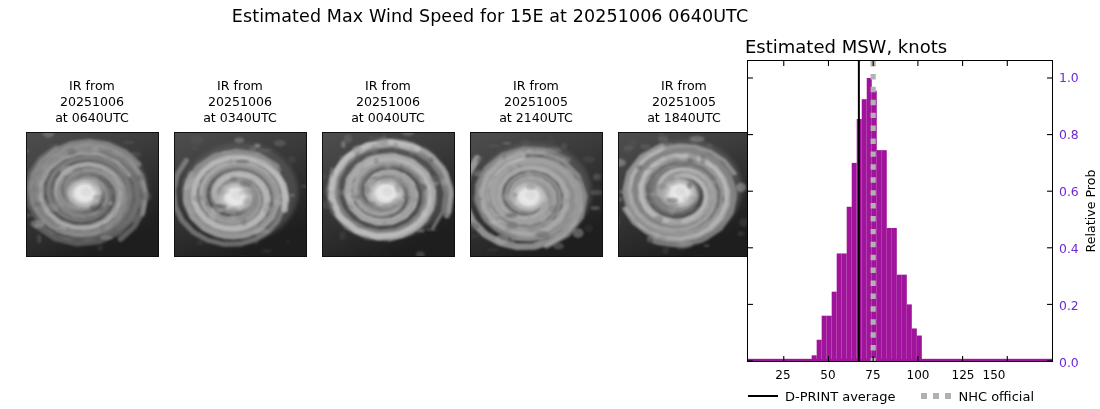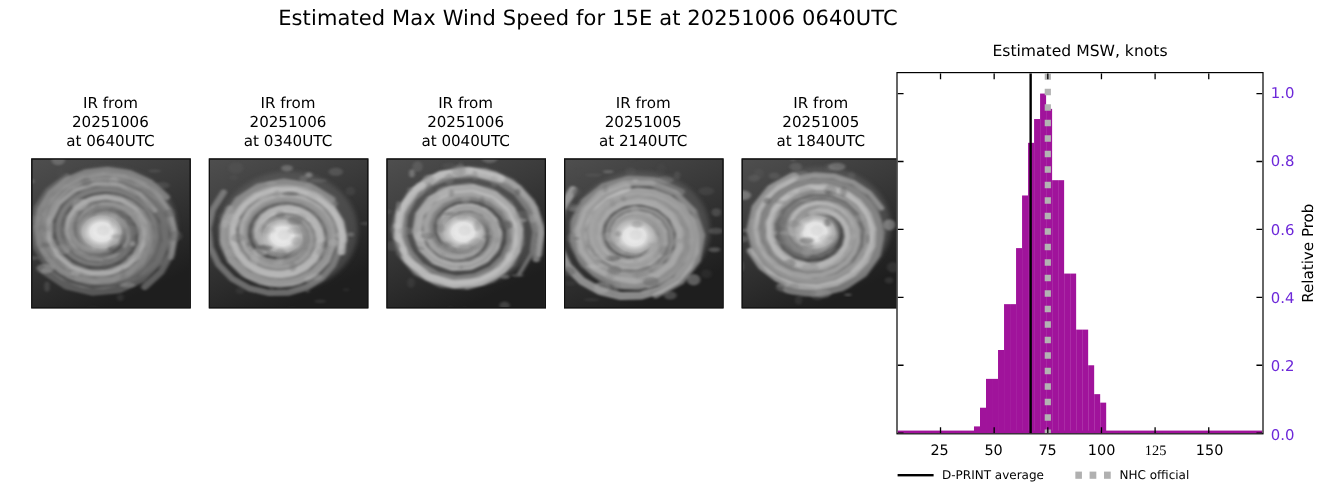--- a/index.html
+++ b/index.html
@@ -66,22 +66,22 @@
     left: 745px;
     top: 36px;
     width: 310px;
     height: 373px;
   }
   #chart-title {
     position: absolute;
     left: 0;
     top: 0;
     width: 310px;
-    text-align: center;
-    font-size: 13px;
+    text-align: left;
+    font-size: 18px;
     color: #000;
   }
   #plot-frame {
     position: absolute;
     left: 2px;
     top: 24px;
     width: 306px;
     height: 302px;
     border: 1.1px solid #000;
     box-sizing: border-box;
@@ -128,21 +128,21 @@
     left: 748px;
     top: 386px;
     width: 345px;
     height: 20px;
     display: flex;
     align-items: center;
   }
   .legend-entry {
     display: flex;
     align-items: center;
-    font-size: 10px;
+    font-size: 13px;
     color: #000;
     white-space: nowrap;
   }
   .legend-entry + .legend-entry { margin-left: 26px; }
   .legend-swatch-solid {
     width: 30px;
     height: 0;
     border-top: 2.1px solid #000;
     margin-right: 7px;
   }
@@ -733,22 +733,22 @@
           <line y1="17.09" y2="17.09" x1="0" x2="5" stroke="#000" stroke-width="1.1"></line>
           <line y1="17.09" y2="17.09" x1="306" x2="301" stroke="#000" stroke-width="1.1"></line>
         </g>
       </svg>
   </div>
   <div id="ylabel">Relative Prob</div>
 <div class="xtick-label" style="left: 38px;">25</div>
     <div class="xtick-label" style="left: 83px;">50</div>
     <div class="xtick-label" style="left: 128px;">75</div>
     <div class="xtick-label" style="left: 173px;">100</div>
-    <div class="xtick-label" style="left: 218px; font-family: Liberation Serif, serif;">125</div>
-    <div class="xtick-label" style="left: 263px; text-align: center;">150</div>
+    <div class="xtick-label" style="left: 218px;">125</div>
+    <div class="xtick-label" style="left: 249px; text-align: center;">150</div>
     <div class="ytick-label" style="top: 326px;">0.0</div>
     <div class="ytick-label" style="top: 269.019px; text-align: right;">0.2</div>
     <div class="ytick-label" style="top: 212.038px;">0.4</div>
     <div class="ytick-label" style="top: 155.057px;">0.6</div>
     <div class="ytick-label" style="top: 98.0755px;">0.8</div>
     <div class="ytick-label" style="top: 41.0943px;">1.0</div>
   </div>
 
 <div id="legend">
   <div class="legend-entry">

